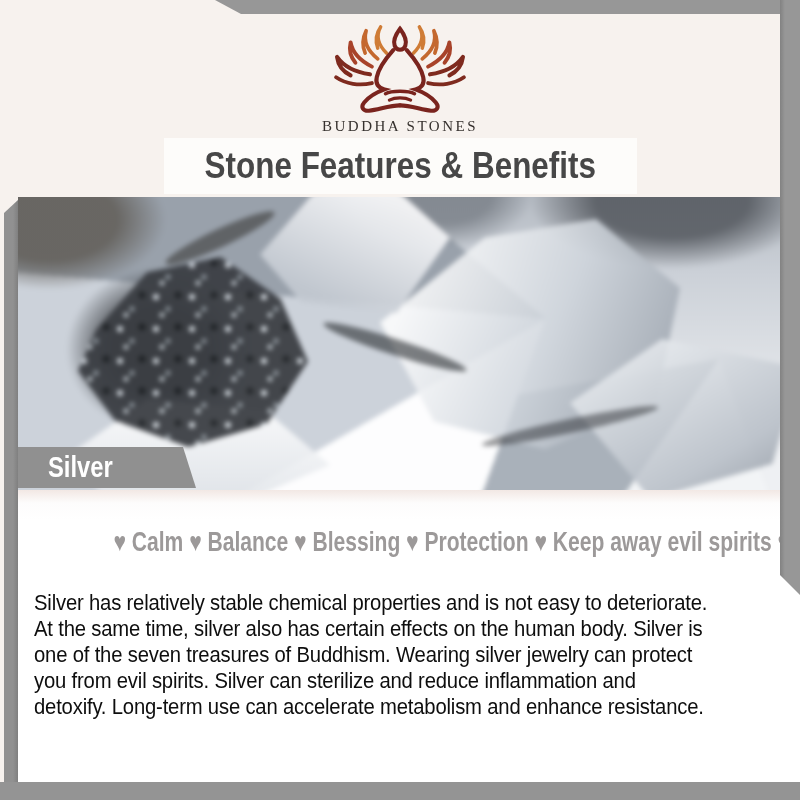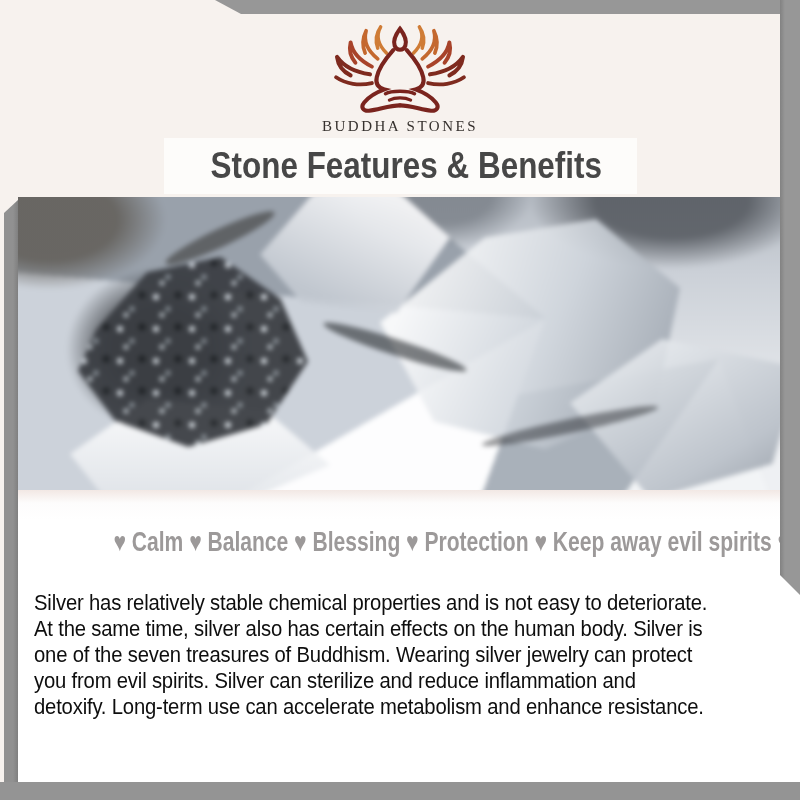--- a/index.html
+++ b/index.html
@@ -31,21 +31,21 @@
   .brand { position:absolute; top:24px; left:0; right:0; display:flex; flex-direction:column; align-items:center; z-index:3; }
   .logo { width:150px; height:92px; display:block; }
   .brand-name {
     margin-top:2px; font-family:"Liberation Serif", serif;
     font-size:15px; letter-spacing:2.5px; color:#35302d;
   }
 
   
   .banner {
     position:absolute; left:164px; top:138px; width:473px; height:56px;
-    background:#fdfcfa; display:flex; align-items:center; justify-content:flex-end; z-index:4;
+    background:#fdfcfa; display:flex; align-items:center; justify-content:center; z-index:4;
   }
   .banner-title {
     font-size:37px; font-weight:700; color:#474747; white-space:nowrap;
     display:inline-block; transform:scaleX(.85);
   }
 
   
   .photo {
     position:absolute; left:18px; top:197px; width:772px; height:293px;
     overflow:hidden; background:#dfe3e8; z-index:2;
@@ -169,20 +169,23 @@
       <div class="shard s2"></div>
       <div class="shard s3"></div>
       <div class="shard s4"></div>
       <div class="nugget"></div>
       <div class="crevice c1"></div>
       <div class="crevice c2"></div>
       <div class="crevice c3"></div>
     </div>
   </div>
 
+  <div class="badge">
+    <span class="badge-label">Silver</span>
+  </div>
 
   <div class="panel">
     <div class="benefits">
       <span class="benefits-text">♥ Calm ♥ Balance ♥ Blessing ♥ Protection ♥ Keep away evil spirits ♥</span>
     </div>
     <div class="desc">
       <div class="desc-line">Silver has relatively stable chemical properties and is not easy to deteriorate.</div>
       <div class="desc-line">At the same time, silver also has certain effects on the human body. Silver is</div>
       <div class="desc-line">one of the seven treasures of Buddhism. Wearing silver jewelry can protect</div>
       <div class="desc-line">you from evil spirits. Silver can sterilize and reduce inflammation and</div>

